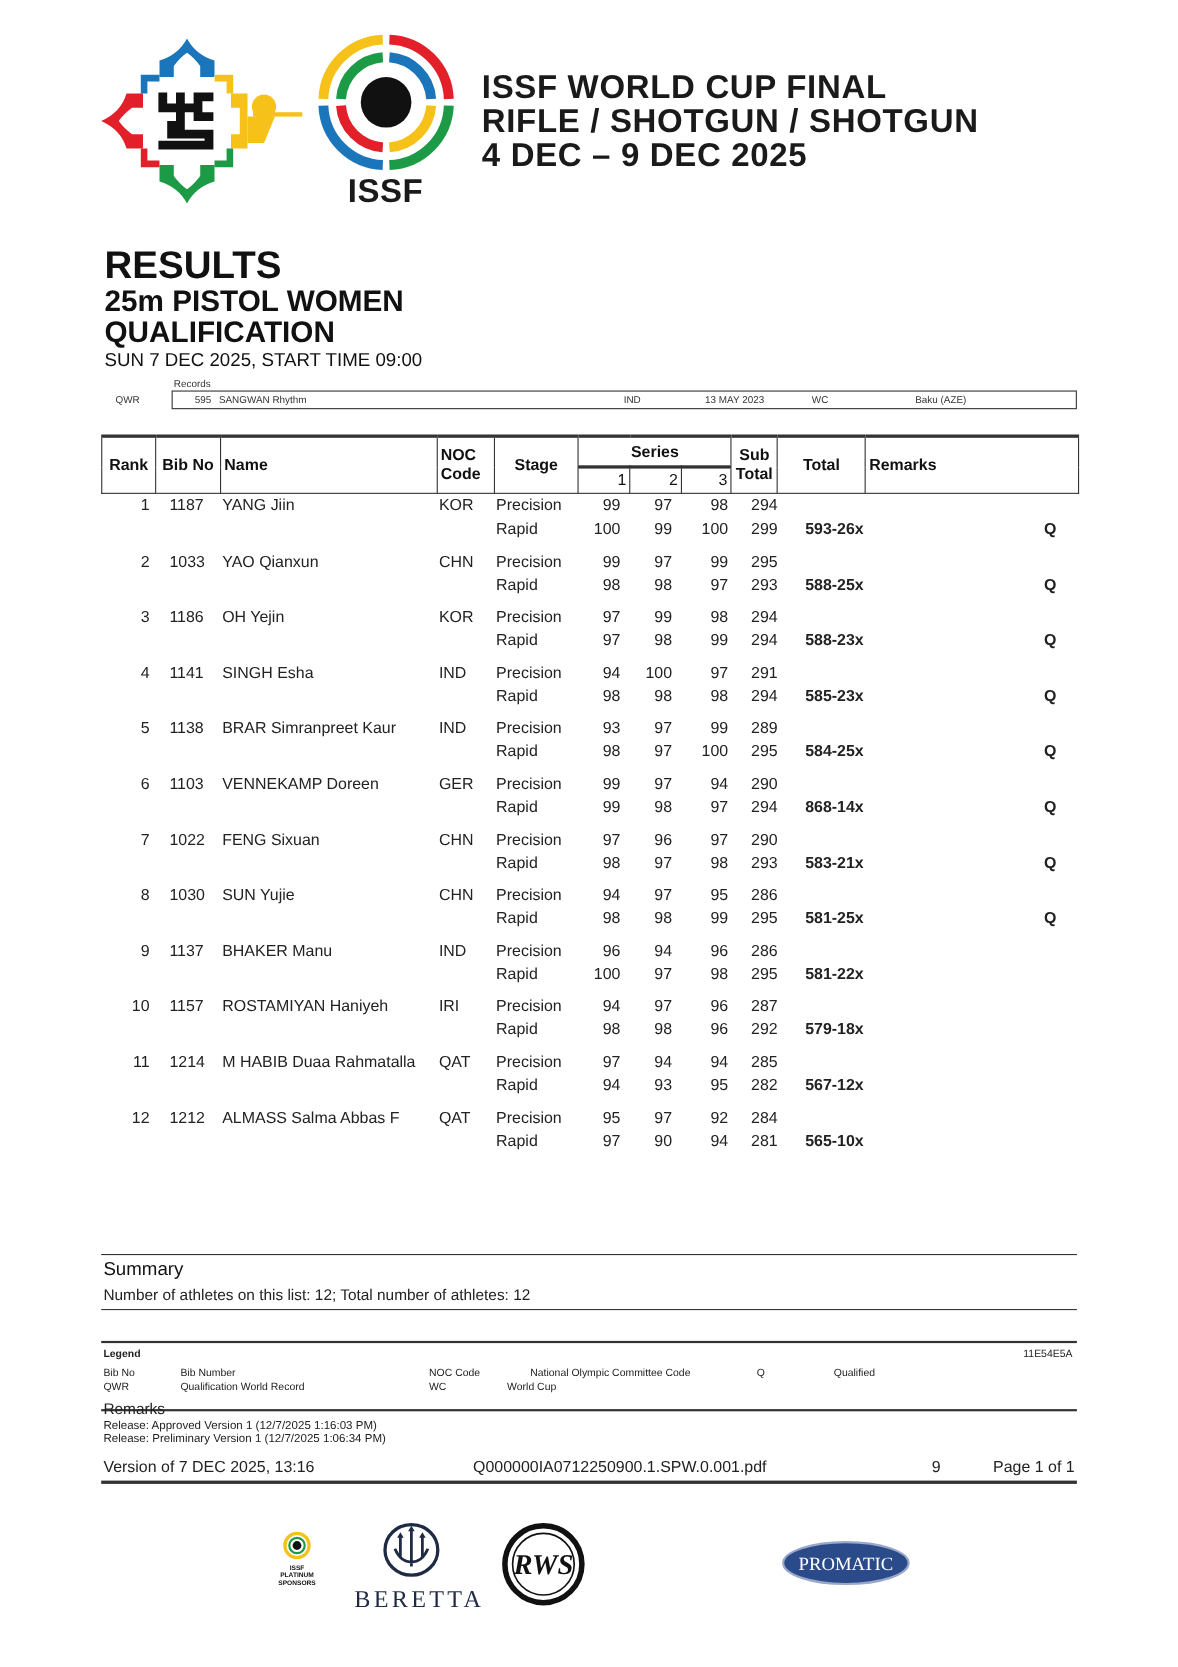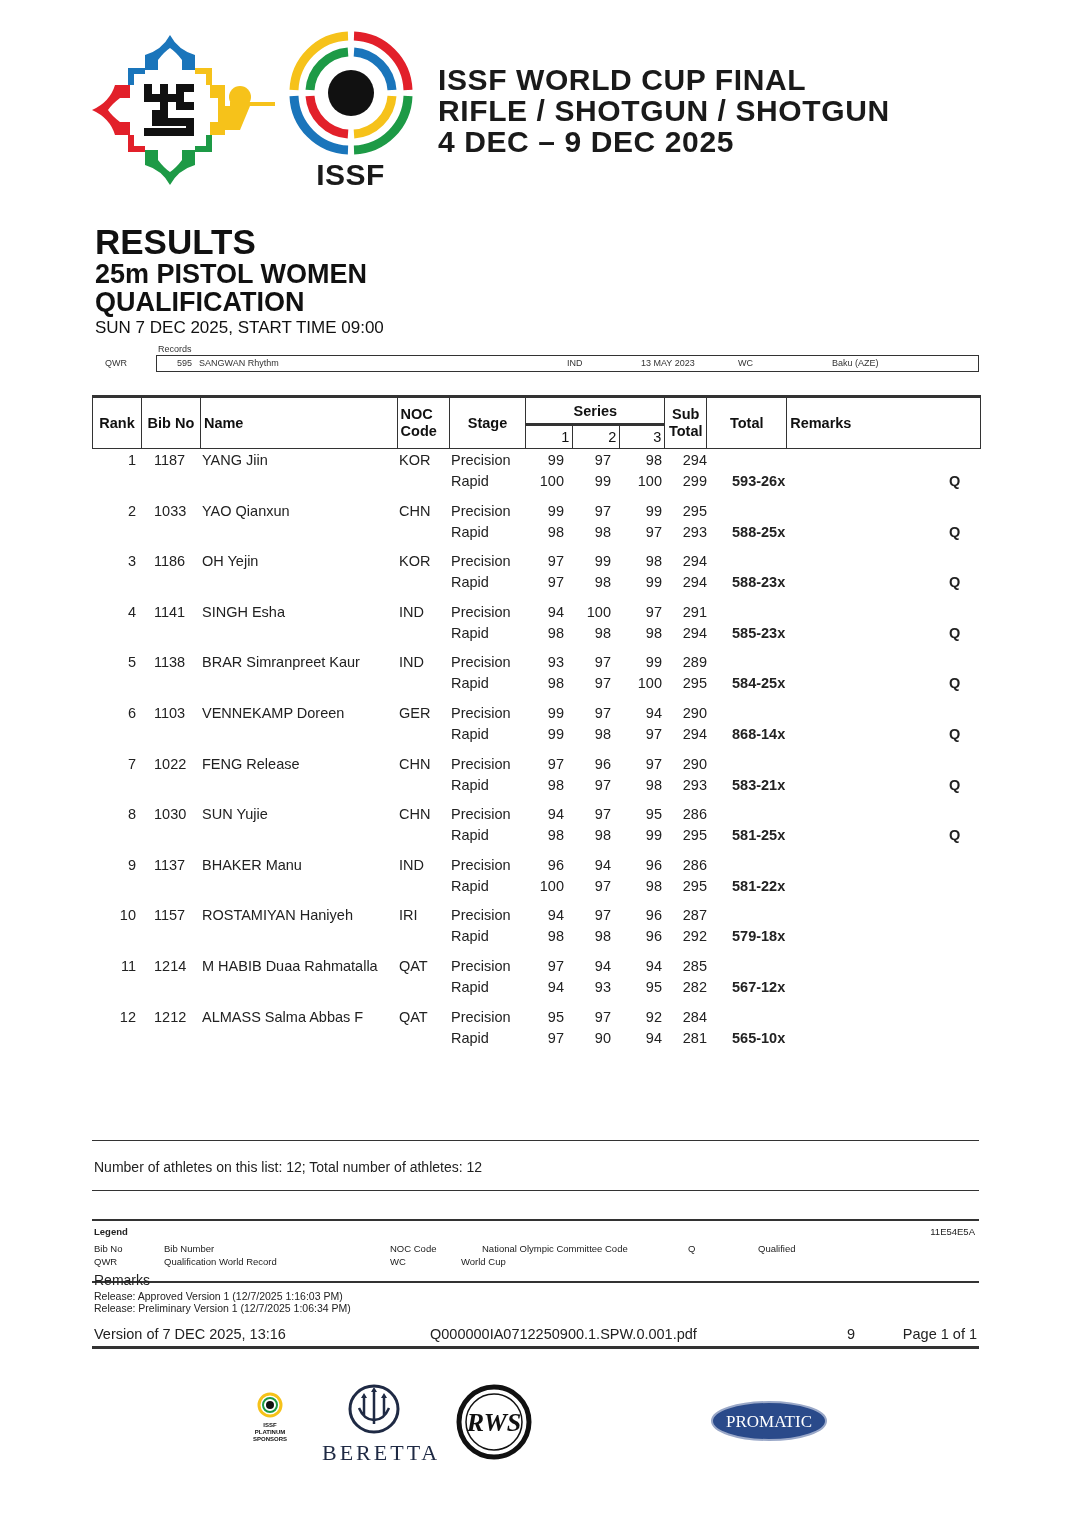--- a/index.html
+++ b/index.html
@@ -42,21 +42,21 @@
   .c-stage { left: 359px; }
   .c-s1 { right: 417px; text-align: right; }
   .c-s2 { right: 370px; text-align: right; }
   .c-s3 { right: 319px; text-align: right; }
   .c-sub { right: 274px; text-align: right; }
   .c-total { left: 640px; font-weight: bold; }
   .c-rem { left: 857px; font-weight: bold; }
 
   .summary { position: absolute; left: 92px; top: 1140px; width: 887px; border-top: 1.5px solid #333; }
   .summary .h { font-size: 17px; margin-top: 3px; margin-left: 2px; }
-  .summary .line { font-size: 14px; margin-left: 2px; margin-top: 18px; color: #222; }
+  .summary .line { font-size: 14px; margin-left: 2px; margin-top: 5px; color: #222; }
   .summary .bottom { position: absolute; top: 49px; left: 0; width: 887px; border-top: 1.5px solid #333; }
 
   .legend { position: absolute; left: 92px; top: 1219px; width: 887px; height: 64px; border-top: 2px solid #333; border-bottom: 2px solid #333; font-size: 9.5px; color: #222; }
   .legend span { position: absolute; }
 
   .history { position: absolute; left: 94px; top: 1272px; font-size: 10.5px; color: #222; }
   .history .h { font-size: 14px; margin-bottom: 2px; }
 
   .footer { position: absolute; left: 92px; top: 1325px; width: 887px; height: 24px; font-size: 14.5px; color: #222; border-bottom: 3px solid #333; }
   .footer span { position: absolute; top: 1px; }
@@ -288,21 +288,21 @@
     <span class="cell r2 c-s2">98</span>
     <span class="cell r2 c-s3">97</span>
     <span class="cell r2 c-sub">294</span>
     <span class="cell r2 c-total">868-14x</span>
     <span class="cell r2 c-rem">Q</span>
   </div>
 
   <div class="athlete">
     <span class="cell r1 c-rank">7</span>
     <span class="cell r1 c-bib">1022</span>
-    <span class="cell r1 c-name">FENG Release</span>
+    <span class="cell r1 c-name">FENG Sixuan</span>
     <span class="cell r1 c-noc">CHN</span>
     <span class="cell r1 c-stage">Precision</span>
     <span class="cell r1 c-s1">97</span>
     <span class="cell r1 c-s2">96</span>
     <span class="cell r1 c-s3">97</span>
     <span class="cell r1 c-sub">290</span>
     <span class="cell r2 c-stage">Rapid</span>
     <span class="cell r2 c-s1">98</span>
     <span class="cell r2 c-s2">97</span>
     <span class="cell r2 c-s3">98</span>
@@ -402,20 +402,21 @@
     <span class="cell r2 c-s2">90</span>
     <span class="cell r2 c-s3">94</span>
     <span class="cell r2 c-sub">281</span>
     <span class="cell r2 c-total">565-10x</span>
     <span class="cell r2 c-rem"></span>
   </div>
 </div>
 </div>
 
 <div class="summary">
+  <div class="h">Summary</div>
   <div class="line">Number of athletes on this list: 12; Total number of athletes: 12</div>
   <div class="bottom"></div>
 </div>
 
 <div class="legend">
   <span style="left:2px;top:5px;font-weight:bold">Legend</span>
   <span style="right:4px;top:5px">11E54E5A</span>
   <span style="left:2px;top:22px">Bib No</span>
   <span style="left:72px;top:22px">Bib Number</span>
   <span style="left:2px;top:35px">QWR</span>

